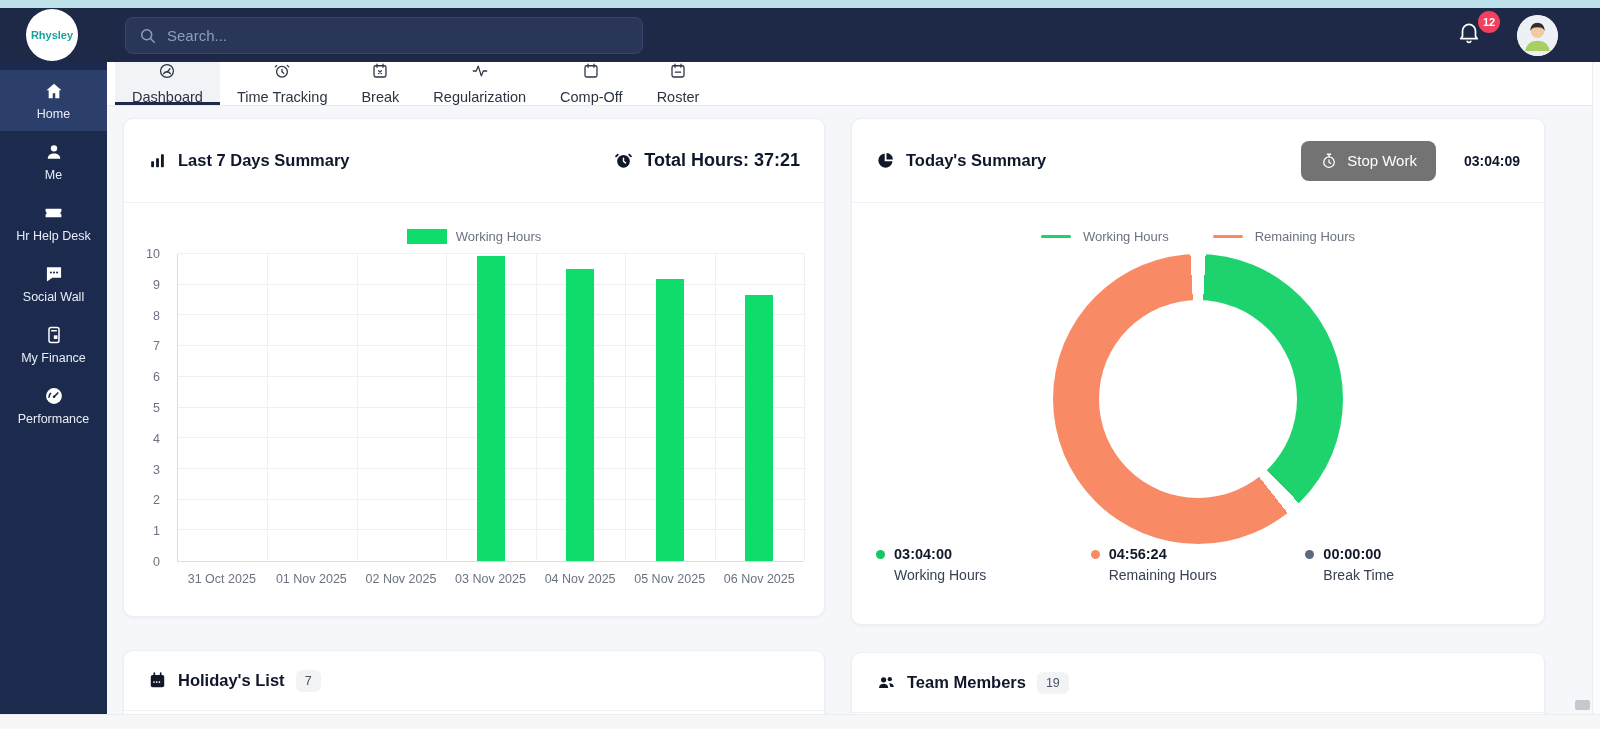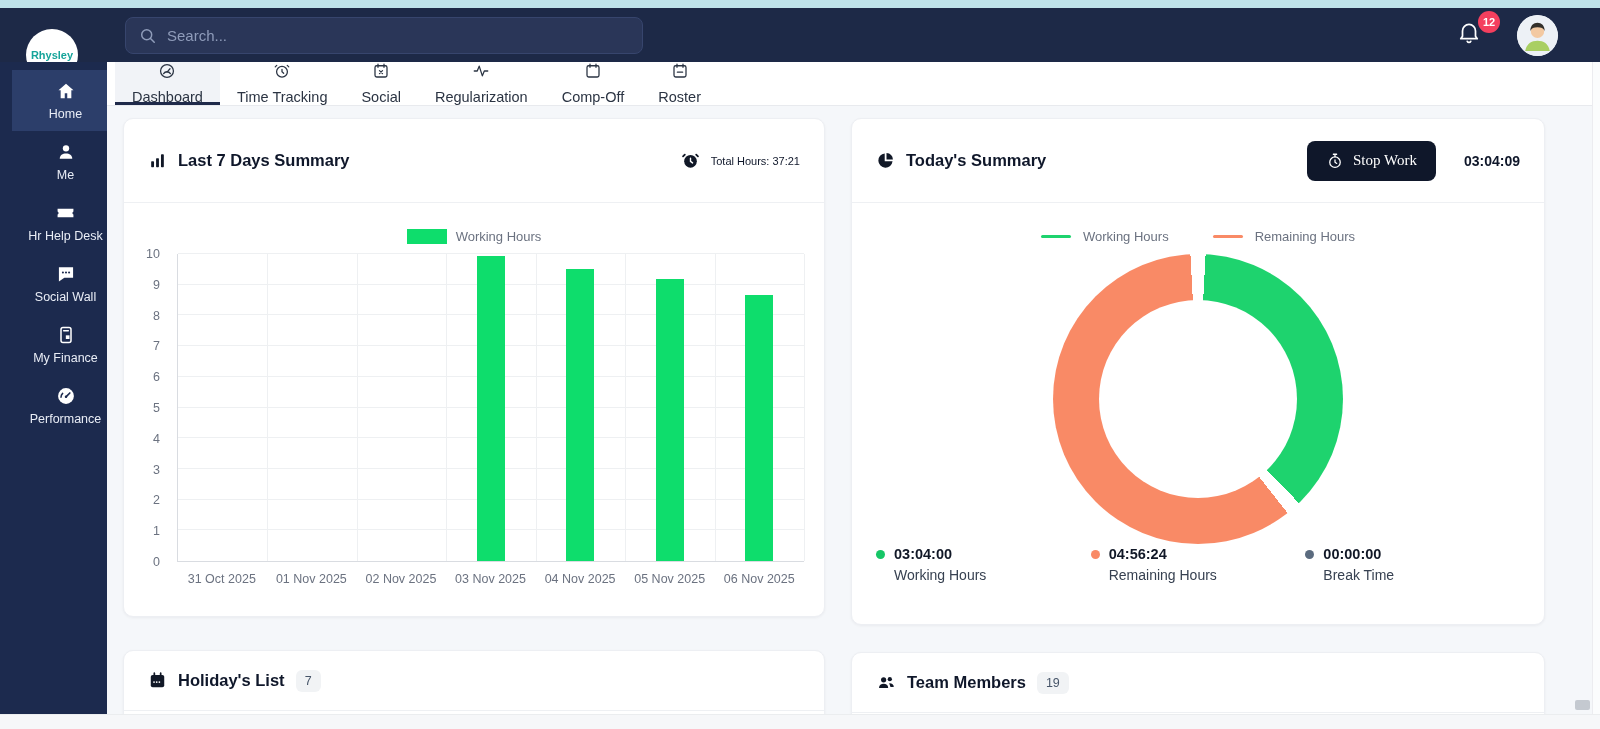--- a/index.html
+++ b/index.html
@@ -3,32 +3,32 @@
 <meta charset="utf-8">
 <style>
   * { margin:0; padding:0; box-sizing:border-box; }
   html,body { width:1600px; height:729px; overflow:hidden; }
   body { font-family:"Liberation Sans", sans-serif; background:#f5f7fa; position:relative; color:#111827; }
 
   
   .top-strip { position:absolute; top:0; left:0; width:1600px; height:8px; background:#bee2ea; }
   .navbar { position:absolute; top:8px; left:0; width:1600px; height:54px; background:#1d2947; display:flex; align-items:center; }
   .logo { position:absolute; left:26px; top:1px; width:52px; height:52px; background:#fff; border-radius:50%;
-          display:flex; align-items:center; justify-content:center; font-weight:bold; font-size:11px; color:#16a49a;margin-top:20px; }
+          display:flex; align-items:center; justify-content:center; font-weight:bold; font-size:11px; color:#16a49a; }
   .search { position:absolute; left:125px; top:9px; width:518px; height:37px; background:#2a3658; border:1px solid #37456d;
             border-radius:8px; display:flex; align-items:center; padding:0 12px; gap:10px; }
   .search input { background:transparent; border:none; outline:none; color:#d7deee; font-size:15px; width:100%; font-family:inherit; }
   .search input::placeholder { color:#8f9cba; }
   .bell-wrap { position:absolute; right:110px; top:10px; width:34px; height:34px; }
   .bell-badge { position:absolute; top:-7px; right:-10px; min-width:22px; height:22px; background:#f43f5e; color:#fff;
                 border-radius:50%; font-size:11px; font-weight:bold; display:flex; align-items:center; justify-content:center; }
   .avatar { position:absolute; right:42px; top:7px; width:41px; height:41px; border-radius:50%; overflow:hidden; background:#edf1f6; }
 
   
-  .sidebar { position:absolute; top:62px; left:0; width:109px; height:652px; background:#1c2a4e; padding-top:8px;padding-left:12px; }
+  .sidebar { position:absolute; top:62px; left:0; width:109px; height:652px; background:#1c2a4e; padding-top:8px; }
   .side-item { width:107px; padding:11px 4px 10px; text-align:center; color:#e3e8f2; cursor:pointer; }
   .side-item.active { background:#2c3e6a; }
   .side-item .lbl { display:block; font-size:12.5px; margin-top:6px; color:#e9edf6; }
   .side-item svg { display:inline-block; vertical-align:middle; }
 
   
   .tabbar { position:absolute; top:62px; left:107px; width:1493px; height:44px; background:#fff; border-bottom:1px solid #e8eaee;
             display:flex; align-items:stretch; padding-left:8px; }
   .tab { display:flex; align-items:center; gap:9px; padding:0 17px; font-size:14.5px; color:#2b3443; cursor:pointer; border-bottom:3px solid transparent;flex-direction:column; }
   .tab.active { background:#f1f3f7; border-bottom-color:#1f2a4a; }
@@ -39,40 +39,40 @@
   .main { position:absolute; top:106px; left:107px; width:1493px; height:623px; background:#f5f7fa; }
   .card { position:absolute; background:#fff; border:1px solid #edeff3; border-radius:10px; box-shadow:0 1px 3px rgba(16,24,40,.05); overflow:hidden; }
   .card-summary  { left:16px;  top:12px;  width:702px; height:499px; }
   .card-today    { left:744px; top:12px;  width:694px; height:507px; }
   .card-holidays { left:16px;  top:544px; width:702px; height:260px; }
   .card-team     { left:744px; top:546px; width:694px; height:260px; }
   .card-head { display:flex; align-items:center; justify-content:space-between; padding:0 24px; height:84px; border-bottom:1px solid #eef0f3; }
   .card-holidays .card-head, .card-team .card-head { height:60px; }
   .head-left, .head-right { display:flex; align-items:center; gap:11px; }
   .card-title { font-size:16.5px; font-weight:bold; color:#0f172a; }
-  .total-hours { font-size:11px; font-weight:normal; color:#0f172a; }
+  .total-hours { font-size:18px; font-weight:bold; color:#0f172a; }
   .count-badge { background:#f1f3f5; color:#475569; font-size:12.5px; border-radius:6px; padding:4px 9px; }
 
   
   .bar-legend { display:flex; align-items:center; justify-content:center; gap:9px; margin-top:26px; }
   .bar-legend .swatch { width:40px; height:15px; }
   .bar-legend .txt { font-size:13px; color:#6b7280; }
   .bar-chart { position:relative; margin-top:10px; height:308px; }
   .y-axis { position:absolute; left:0; top:0; width:46px; height:100%; }
   .ytick { position:absolute; right:10px; font-size:12.5px; color:#6b7280; text-align:right; width:36px; }
   .plot { position:absolute; left:53px; top:0; width:627px; height:100%; border-left:1px solid #d9dce1; border-bottom:1px solid #d9dce1; }
   .gridline-h { position:absolute; left:0; width:100%; height:1px; background:#eef0f2; }
   .gridline-v { position:absolute; top:0; width:1px; height:100%; background:#eef0f2; }
   .bar { position:absolute; bottom:0; width:28px; }
   .x-labels { position:absolute; left:53px; top:318px; width:627px; display:flex; }
   .xtick { flex:1; text-align:center; font-size:12.5px; color:#6b7280; }
 
   
-  .stop-btn { display:flex; align-items:center; gap:9px; background:#0f172a; color:#fff; border:none; border-radius:8px;
-              height:40px; padding:0 19px; font-size:15px; font-family:Liberation Serif, serif; cursor:pointer;text-align:center; }
+  .stop-btn { display:flex; align-items:center; gap:9px; background:#737373; color:#fff; border:none; border-radius:8px;
+              height:40px; padding:0 19px; font-size:15px; font-family:Liberation Sans, sans-serif; cursor:pointer;text-align:center; }
   .timer { font-size:14px; font-weight:bold; color:#0f172a; margin-left:17px; }
   .donut-legend { display:flex; align-items:center; justify-content:center; gap:44px; margin-top:26px; }
   .dl-item { display:flex; align-items:center; gap:12px; }
   .dl-line { width:30px; height:3.5px; border-radius:2px; }
   .dl-txt { font-size:13px; color:#6b7280; }
   .donut-wrap { position:relative; width:290px; height:290px; margin:10px auto 0; }
   .donut-ring { position:absolute; inset:0; border-radius:50%; }
   .donut-hole { position:absolute; inset:46px; border-radius:50%; background:#fff; }
   .stats-row { display:flex; padding:0 24px; margin-top:2px; }
   .stat { width:230px; }
@@ -187,21 +187,21 @@
       <svg class="caret" width="13" height="13" viewBox="0 0 24 24" fill="none" stroke="#4b5563" stroke-width="2.2" stroke-linecap="round">
         <path d="M6 9.5l6 6 6-6"></path>
       </svg>
     </div>
     <div class="tab">
       <svg width="18" height="18" viewBox="0 0 24 24" fill="none" stroke="#2b3443" stroke-width="1.7" stroke-linecap="round">
         <rect x="4" y="5" width="16" height="15" rx="2.2"></rect>
           <path d="M8 3v4M16 3v4"></path>
           <path d="M10 11.5l4 4M14 11.5l-4 4"></path>
       </svg>
-      <span>Social</span>
+      <span>Break</span>
     </div>
     <div class="tab">
       <svg width="18" height="18" viewBox="0 0 24 24" fill="none" stroke="#2b3443" stroke-width="1.7" stroke-linecap="round" stroke-linejoin="round">
         <path d="M3 12h4l2.6-6.5 4.2 13 2.6-6.5H21"></path>
       </svg>
       <span>Regularization</span>
     </div>
     <div class="tab">
       <svg width="18" height="18" viewBox="0 0 24 24" fill="none" stroke="#2b3443" stroke-width="1.7" stroke-linecap="round">
         <rect x="4" y="5" width="16" height="15" rx="2.2"></rect>

